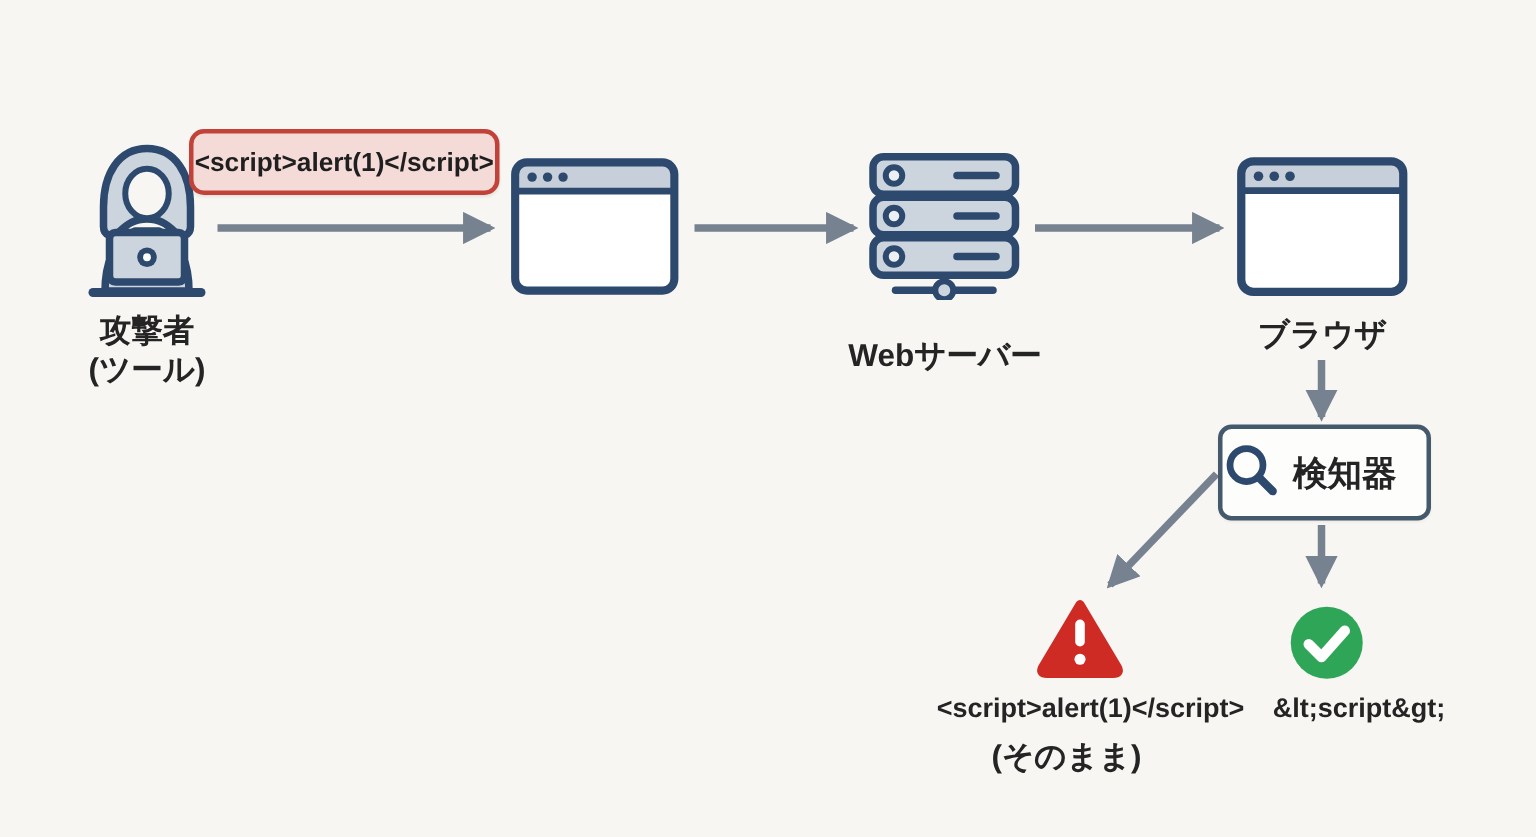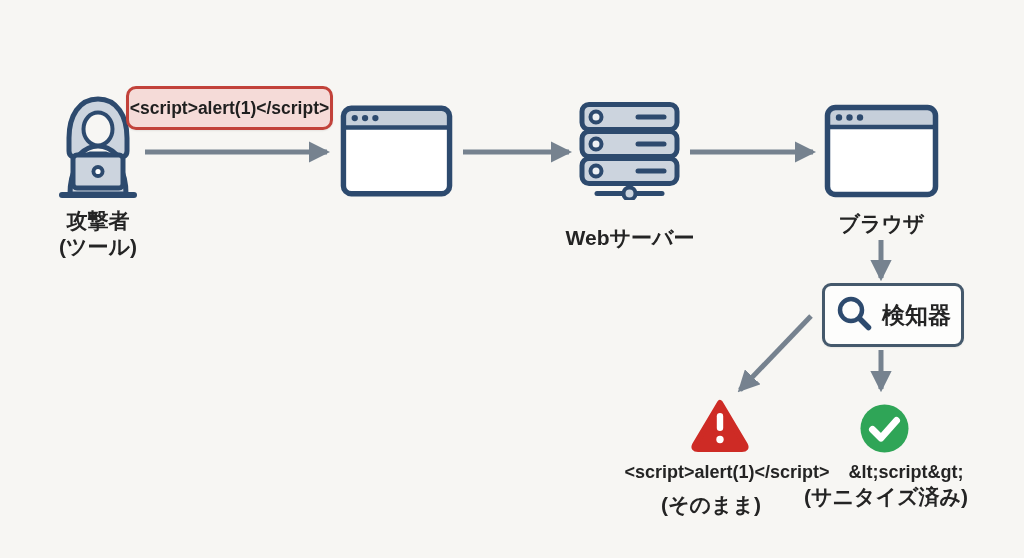--- a/index.html
+++ b/index.html
@@ -46,23 +46,22 @@
   }
   #payload-badge .code{
     font-size:17.5px;font-weight:bold;color:#1f1f1f;white-space:nowrap;
   }
 
   
   #detector-box{
     left:812px;top:283px;width:142px;height:64px;z-index:2;
     background:#fdfdfc;border:3px solid var(--detector_border,#45596c);
     border-radius:9px;box-sizing:border-box;
-    display:flex;align-items:center;justify-content:center;gap:7px;
+    display:flex;align-items:center;justify-content:flex-start;gap:7px;
     box-shadow:0 1px 2px rgba(0,0,0,0.06);
-    margin-left:10px;
   }
   #detector-box .detector-label{
     font-size:23px;font-weight:bold;color:var(--text_dark,#242424);white-space:nowrap;
   }
 </style>
 </head>
 <body>
 
 <div id="canvas">
 
@@ -149,15 +148,14 @@
     <circle class="f-white" cx="30" cy="41.5" r="3.7"></circle>
   </svg>
   <div class="label code-label" style="left:617px;top:461px;width:220px;">&lt;script&gt;alert(1)&lt;/script&gt;</div>
   <div class="label" style="left:626px;top:492px;width:170px;">(そのまま)</div>
 
   <svg class="abs icon-svg" style="left:859px;top:403px;z-index:2;" width="51" height="51" viewBox="0 0 51 51">
     <circle class="f-success" cx="25.5" cy="25.5" r="24"></circle>
     <path fill="none" stroke="#ffffff" stroke-width="7" stroke-linecap="round" stroke-linejoin="round" d="M13.5,26.5 L22,35 L37.5,17.5"></path>
   </svg>
   <div class="label code-label" style="left:845px;top:461px;width:122px;">&amp;lt;script&amp;gt;</div>
-  <div class="label" style="left:797px;top:484px;width:178px;">(サニタイズ済み)</div>
 
 </div>
 
 </body></html>

